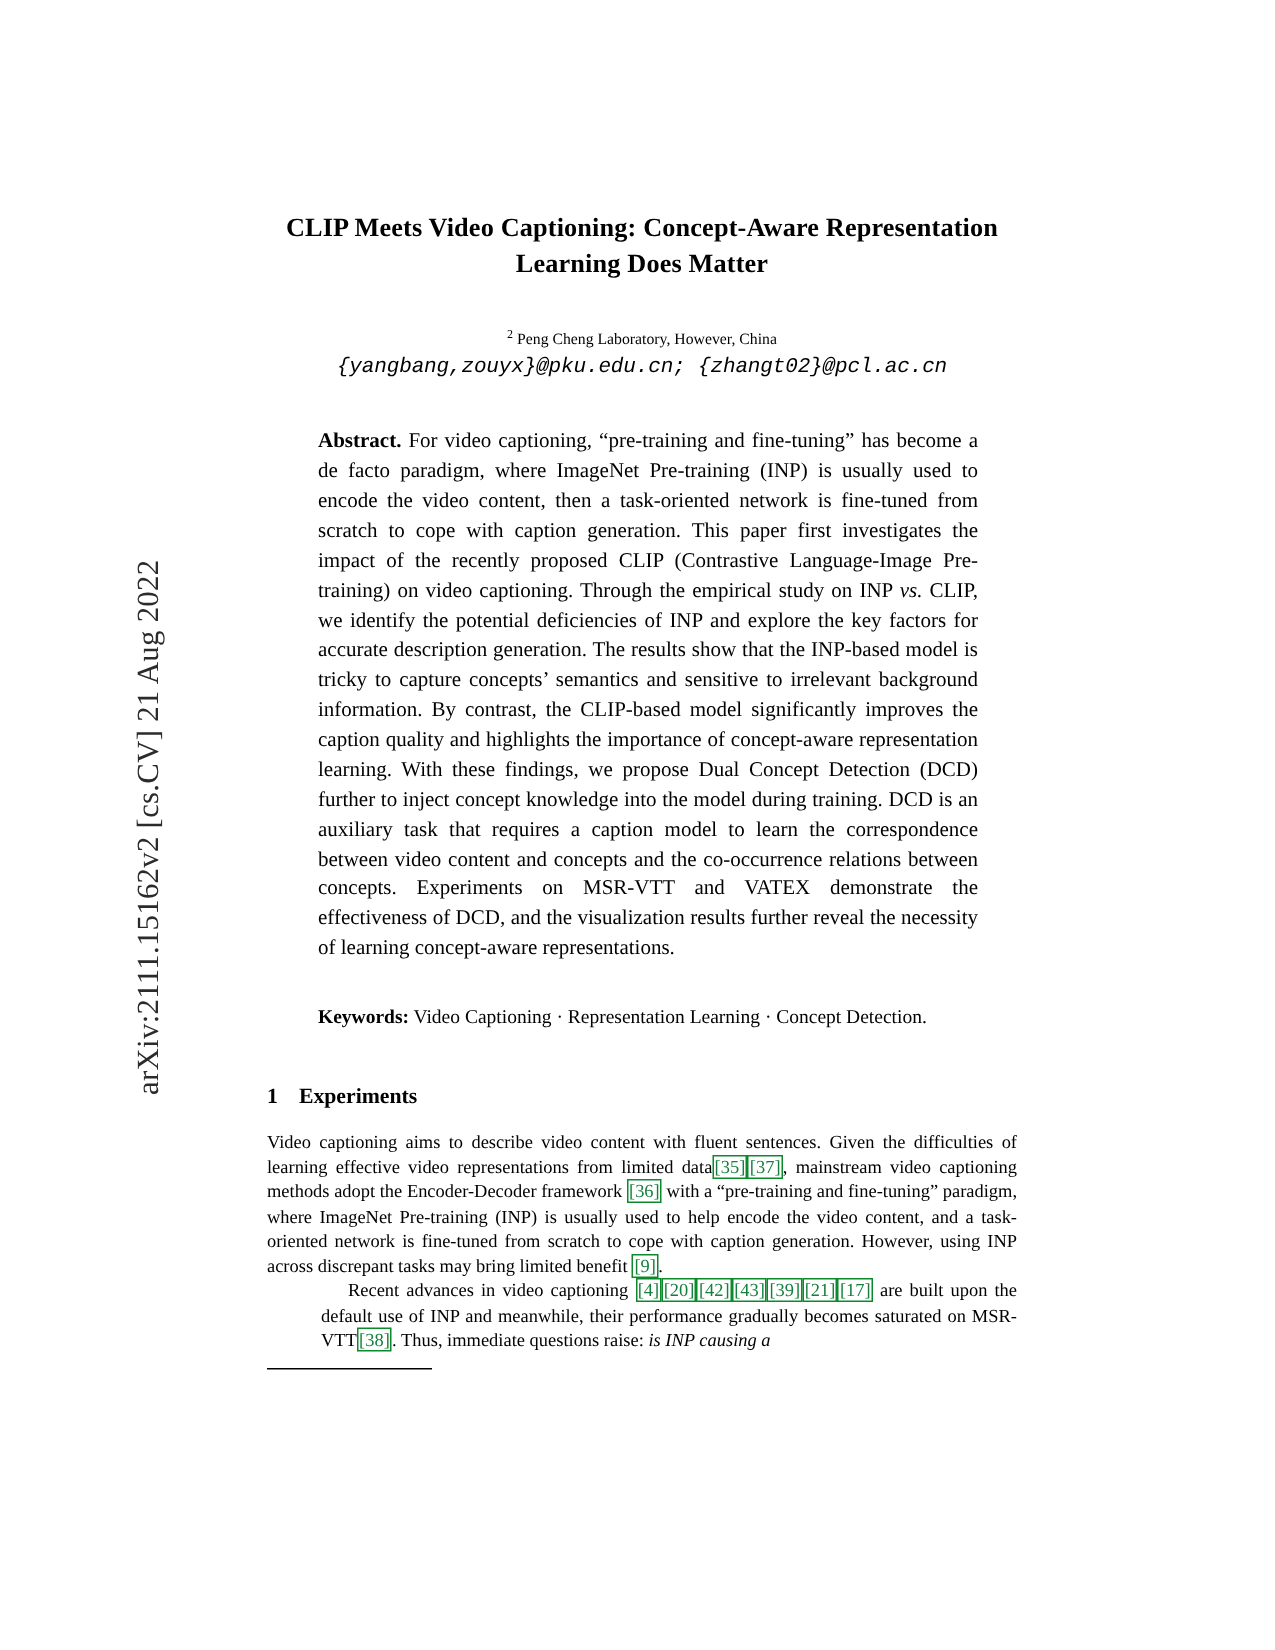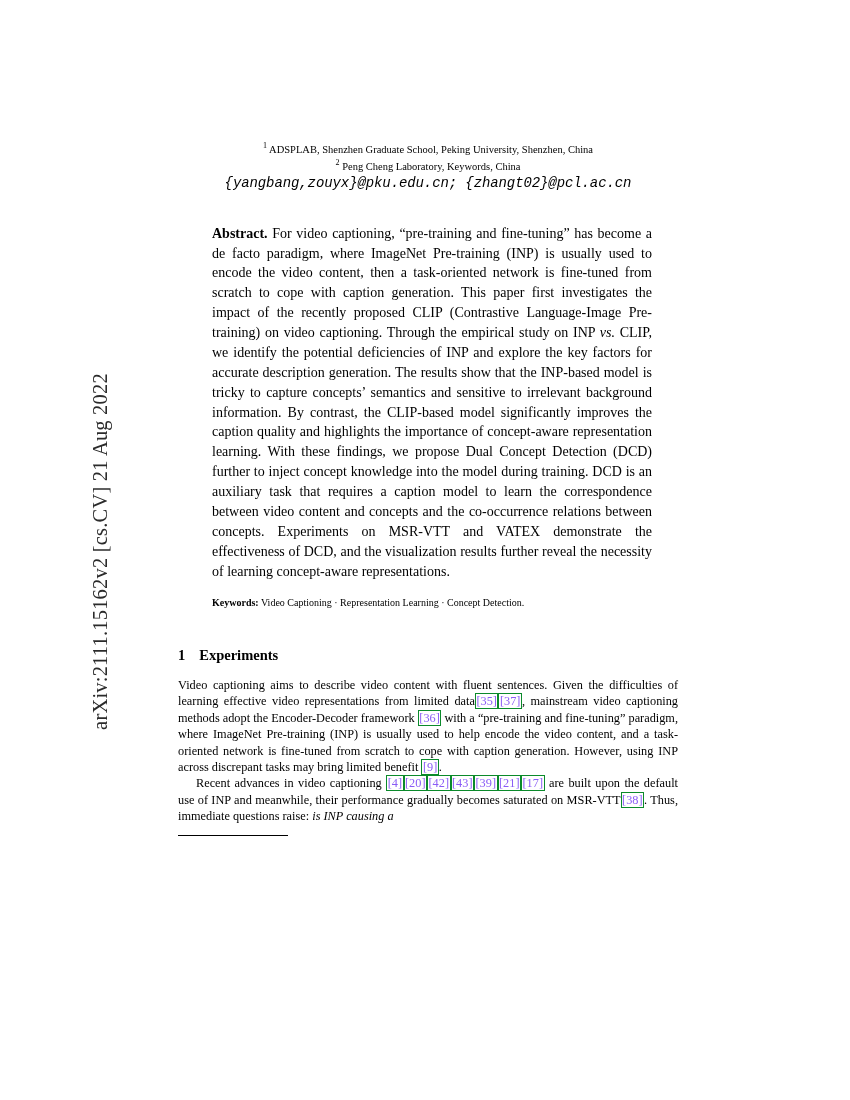--- a/index.html
+++ b/index.html
@@ -81,22 +81,22 @@
     margin-top: 30px;
     font-size: 14px;
     line-height: 1.42;
     text-align: justify;
     padding: 0 26px 0 34px;
   }
   .abstract .lead { font-weight: bold; }
   .abstract .it { font-style: italic; }
 
   .keywords {
-    margin-top: 15px;
-    font-size: 10px;
+    margin-top: 26px;
+    font-size: 13px;
     line-height: 1.42;
     text-align: justify;
     padding: 0 26px 0 34px;
   }
   .keywords .lead { font-weight: bold; }
 
   .section-head {
     margin-top: 36px;
     font-size: 14.5px;
     font-weight: bold;
@@ -104,25 +104,25 @@
     gap: 14px;
   }
 
   .body-text {
     margin-top: 13px;
     font-size: 12.3px;
     line-height: 1.34;
     text-align: justify;
   }
   .body-text p { margin: 0; }
-  .body-text p + p { text-indent: 18px; }
+  .body-text p + p { text-indent: 18px; margin-left: 36px; }
   .body-text .it { font-style: italic; }
 
   .cite {
-    color: #8b5cf6;
+    color: #15803d;
     border: 0.7px solid #0b8a2b;
     padding: 0 0.5px;
     line-height: 1;
   }
 
   .footnote-rule {
     margin-top: 10px;
     width: 110px;
     height: 1px;
     background: #000;
@@ -136,30 +136,27 @@
 </style>
 </head>
 <body>
 
 <div class="arxiv-stamp">
   <div class="vtext">arXiv:2111.15162v2  [cs.CV]  21 Aug 2022</div>
 </div>
 
 <div class="page">
 
+  <div class="title">CLIP Meets Video Captioning: Concept-Aware Representation Learning Does Matter</div>
 
 
   <div class="affil">
     <div>
-      <sup>1</sup>
-      <span>ADSPLAB, Shenzhen Graduate School, Peking University, Shenzhen, China</span>
-    </div>
-    <div>
       <sup>2</sup>
-      <span>Peng Cheng Laboratory, Keywords, China</span>
+      <span>Peng Cheng Laboratory, However, China</span>
     </div>
     <div class="mono">{yangbang,zouyx}@pku.edu.cn; {zhangt02}@pcl.ac.cn</div>
   </div>
 
   <div class="abstract">
     <span class="lead">Abstract.</span>
     <span>For video captioning, “pre-training and fine-tuning” has become a de facto paradigm, where ImageNet Pre-training (INP) is usually used to encode the video content, then a task-oriented network is fine-tuned from scratch to cope with caption generation. This paper first investigates the impact of the recently proposed CLIP (Contrastive Language-Image Pre-training) on video captioning. Through the empirical study on INP </span><span class="it">vs.</span><span> CLIP, we identify the potential deficiencies of INP and explore the key factors for accurate description generation. The results show that the INP-based model is tricky to capture concepts’ semantics and sensitive to irrelevant background information. By contrast, the CLIP-based model significantly improves the caption quality and highlights the importance of concept-aware representation learning. With these findings, we propose Dual Concept Detection (DCD) further to inject concept knowledge into the model during training. DCD is an auxiliary task that requires a caption model to learn the correspondence between video content and concepts and the co-occurrence relations between concepts. Experiments on MSR-VTT and VATEX demonstrate the effectiveness of DCD, and the visualization results further reveal the necessity of learning concept-aware representations.</span>
   </div>
 
   <div class="keywords">

